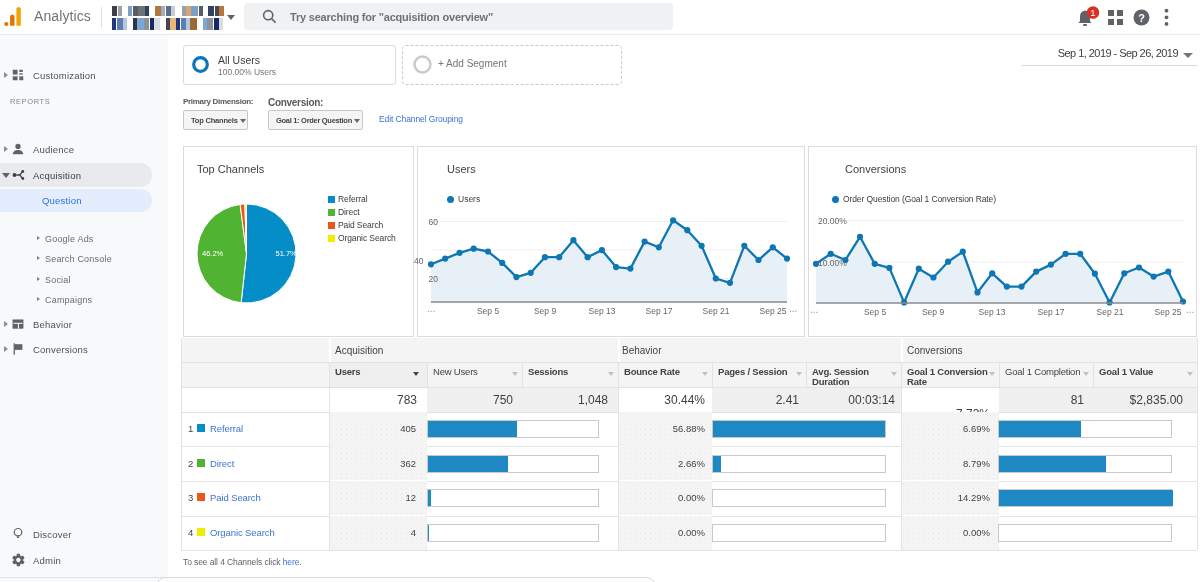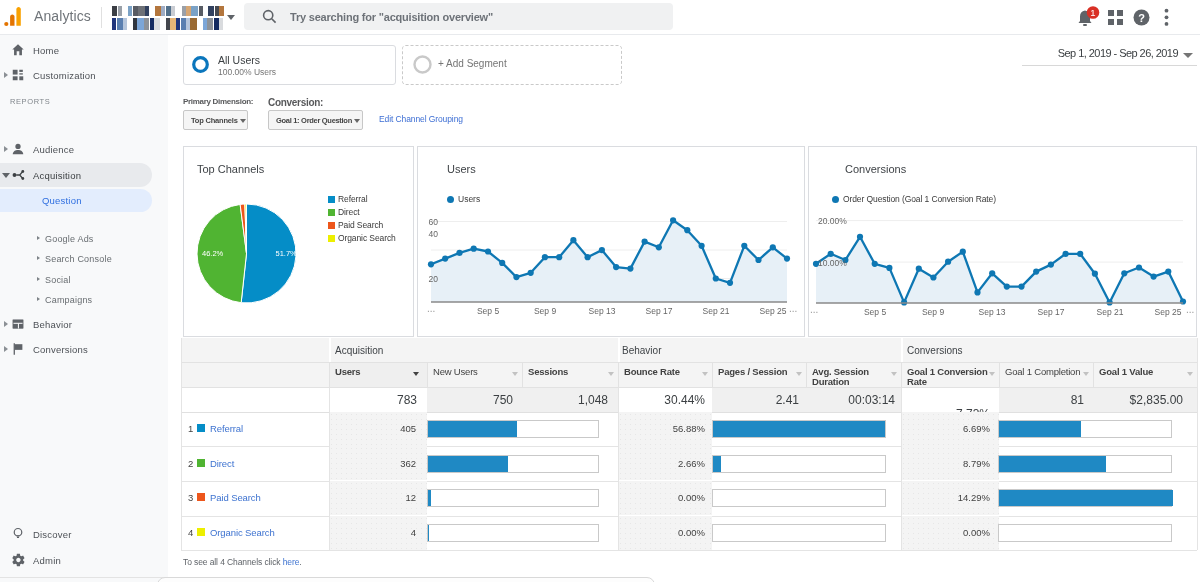--- a/index.html
+++ b/index.html
@@ -113,26 +113,20 @@
     <svg class="ab" style="left:1164px;top:8px" width="5" height="19" viewBox="0 0 5 19">
       <g fill="#5f6368">
           <circle cx="2.5" cy="2.7" r="1.9"></circle>
           <circle cx="2.5" cy="9.3" r="1.9"></circle>
           <circle cx="2.5" cy="15.9" r="1.9"></circle>
         </g>
     </svg>
   </div>
 
   <div id="side">
-    <div class="nav" style="top:3px">
-      <svg class="ic" viewBox="0 0 16 16">
-          <path d="M8 1.5 L1.5 7.5 L3.5 7.5 L3.5 14 L6.5 14 L6.5 9.5 L9.5 9.5 L9.5 14 L12.5 14 L12.5 7.5 L14.5 7.5 Z" fill="#5f6368"></path>
-        </svg>
-      <span class="txt">Home</span>
-    </div>
     <div class="nav" style="top:28px">
       <div class="ar"></div>
       <svg class="ic" viewBox="0 0 16 16">
           <g fill="#5f6368">
             <rect x="2" y="2" width="5.5" height="5.5"></rect>
             <rect x="9.5" y="2" width="4" height="2.5"></rect>
             <rect x="9.5" y="6" width="4" height="1.5"></rect>
             <rect x="2" y="9.5" width="5.5" height="4.5"></rect>
             <rect x="9.5" y="9.5" width="4.5" height="4.5"></rect>
           </g>
@@ -327,21 +321,21 @@
         <circle cx="1094.9" cy="273.7" r="3.1" fill="#0e77b3"></circle>
         <circle cx="1109.6" cy="302.4" r="3.1" fill="#0e77b3"></circle>
         <circle cx="1124.3" cy="273.3" r="3.1" fill="#0e77b3"></circle>
         <circle cx="1139.0" cy="267.5" r="3.1" fill="#0e77b3"></circle>
         <circle cx="1153.6" cy="276.6" r="3.1" fill="#0e77b3"></circle>
         <circle cx="1168.3" cy="271.6" r="3.1" fill="#0e77b3"></circle>
         <circle cx="1183.0" cy="301.5" r="3.1" fill="#0e77b3"></circle>
         <line x1="816" y1="303" x2="1183" y2="303" stroke="#8a8a8a" stroke-width="1.3"></line>
       </svg>
   <div class="ab" style="left:414px;top:217px;width:24px;text-align:right;font-size:8.5px;color:#666">60</div>
-  <div class="ab" style="left:414px;top:229px;width:24px;text-align:right;font-size:8.5px;color:#666">40</div>
+  <div class="ab" style="left:414px;top:256px;width:24px;font-size:8.5px;color:#666">40</div>
   <div class="ab" style="left:414px;top:274px;width:24px;text-align:right;font-size:8.5px;color:#666">20</div>
   <div class="ab" style="left:463px;top:306px;width:50px;text-align:center;font-size:8.5px;color:#666">Sep 5</div>
   <div class="ab" style="left:520px;top:306px;width:50px;text-align:center;font-size:8.5px;color:#666">Sep 9</div>
   <div class="ab" style="left:577px;top:306px;width:50px;text-align:center;font-size:8.5px;color:#666">Sep 13</div>
   <div class="ab" style="left:634px;top:306px;width:50px;text-align:center;font-size:8.5px;color:#666">Sep 17</div>
   <div class="ab" style="left:691px;top:306px;width:50px;text-align:center;font-size:8.5px;color:#666">Sep 21</div>
   <div class="ab" style="left:748px;top:306px;width:50px;text-align:center;font-size:8.5px;color:#666">Sep 25</div>
   <div class="ab" style="left:427px;top:303px;font-size:10px;color:#999">...</div>
   <div class="ab" style="left:789px;top:303px;font-size:10px;color:#999">...</div>
   <div class="ab" style="left:447px;top:196px;width:7px;height:7px;border-radius:50%;background:#0e77b3"></div>

